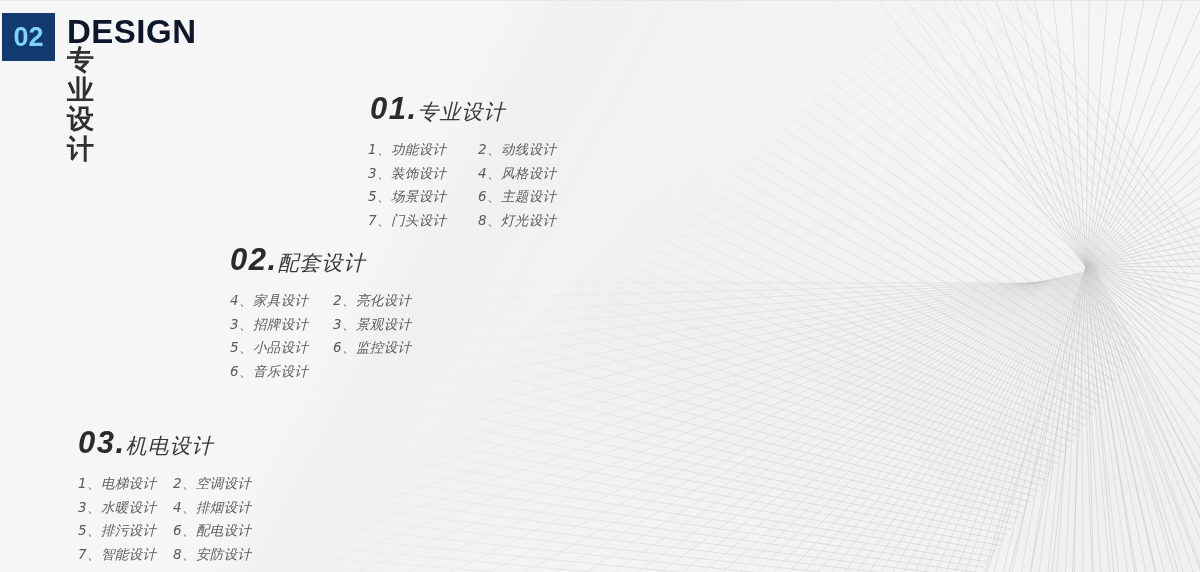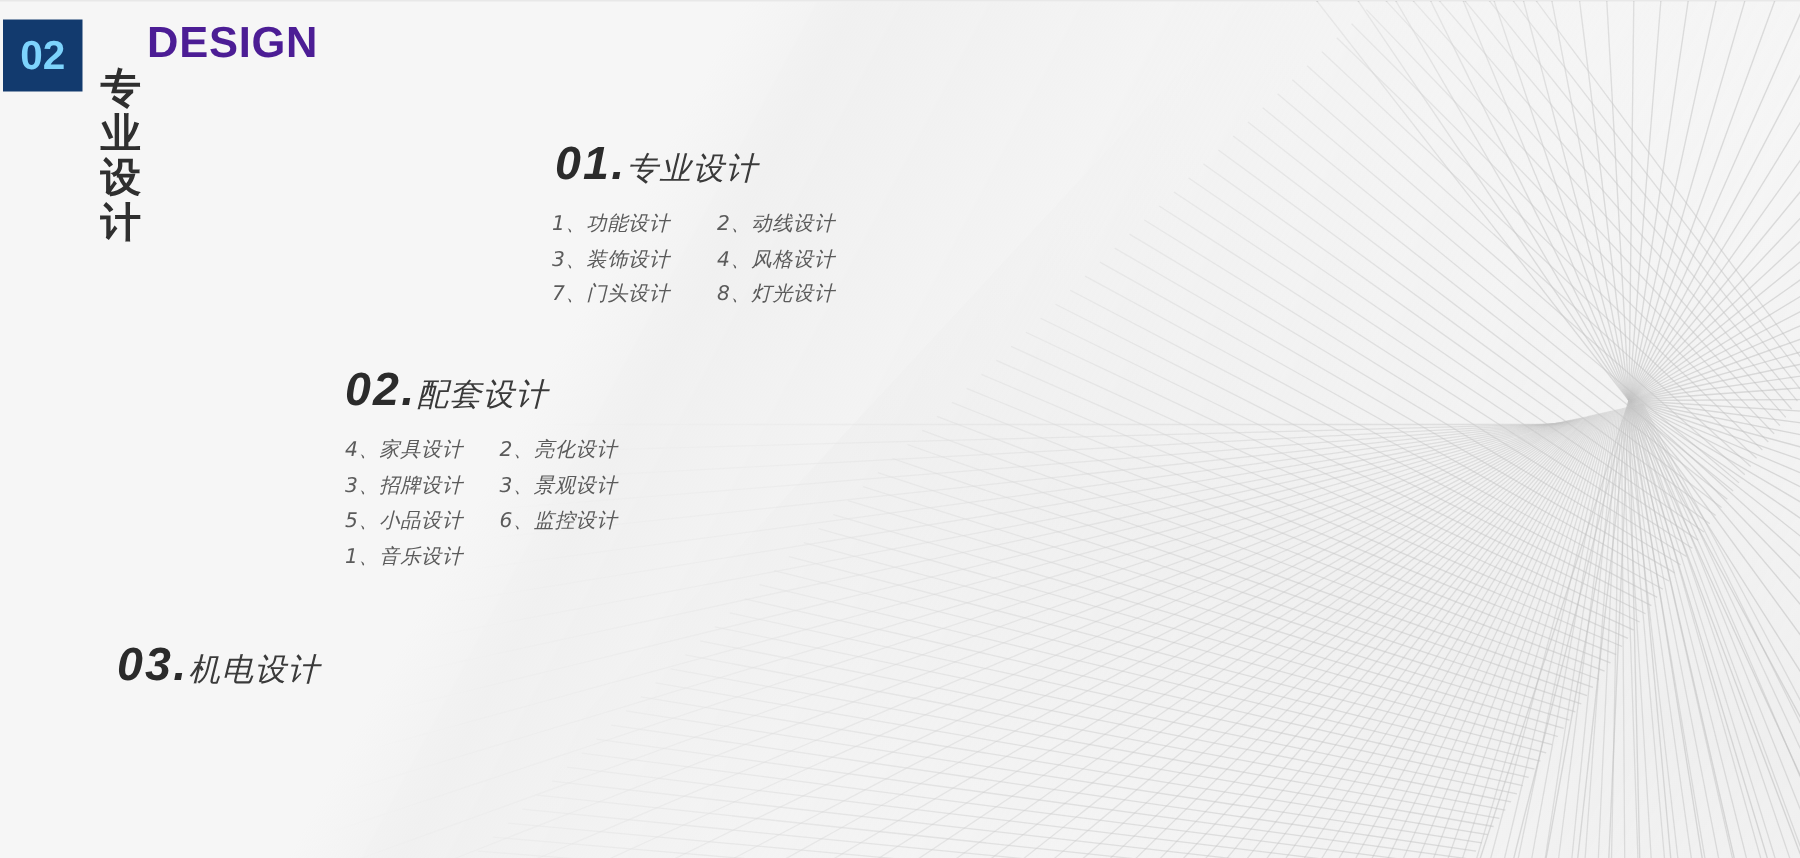--- a/index.html
+++ b/index.html
@@ -64,27 +64,26 @@
     letter-spacing: 0px;
     display: flex;
     align-items: center;
     justify-content: center;
     font-family: "Liberation Sans", sans-serif;
   }
   .title-en {
     position: absolute;
     left: 67px;
     top: 14px;
-    color: #4c1d95;
-    font-size: 29px;
+    color: #0f172a;
+    font-size: 33px;
     font-weight: bold;
     letter-spacing: 0.5px;
     line-height: 1;
     font-family: "Liberation Sans", sans-serif;
-    margin-left: 31px;
   }
   .title-cn {
     position: absolute;
     left: 67px;
     top: 44px;
     color: #2f2f2f;
     font-size: 27px;
     font-weight: bold;
     letter-spacing: 1px;
     line-height: 1.1;
@@ -417,20 +416,24 @@
     <div class="rows">
       <div class="row">
         <span class="cell first">1、功能设计</span>
         <span class="cell">2、动线设计</span>
       </div>
       <div class="row">
         <span class="cell first">3、装饰设计</span>
         <span class="cell">4、风格设计</span>
       </div>
       <div class="row">
+        <span class="cell first">5、场景设计</span>
+        <span class="cell">6、主题设计</span>
+      </div>
+      <div class="row">
         <span class="cell first">7、门头设计</span>
         <span class="cell">8、灯光设计</span>
       </div>
     </div>
   </div>
 
   <div class="block" id="block-2">
     <div class="block-head">
       <span class="block-num">02.</span><span class="block-name">配套设计</span>
     </div>
@@ -441,25 +444,43 @@
       </div>
       <div class="row">
         <span class="cell first">3、招牌设计</span>
         <span class="cell">3、景观设计</span>
       </div>
       <div class="row">
         <span class="cell first">5、小品设计</span>
         <span class="cell">6、监控设计</span>
       </div>
       <div class="row">
-        <span class="cell first">1、音乐设计</span>
+        <span class="cell first">6、音乐设计</span>
         <span class="cell"></span>
       </div>
     </div>
   </div>
 
   <div class="block" id="block-3">
     <div class="block-head">
       <span class="block-num">03.</span><span class="block-name">机电设计</span>
     </div>
+    <div class="rows">
+      <div class="row">
+        <span class="cell first">1、电梯设计</span>
+        <span class="cell">2、空调设计</span>
+      </div>
+      <div class="row">
+        <span class="cell first">3、水暖设计</span>
+        <span class="cell">4、排烟设计</span>
+      </div>
+      <div class="row">
+        <span class="cell first">5、排污设计</span>
+        <span class="cell">6、配电设计</span>
+      </div>
+      <div class="row">
+        <span class="cell first">7、智能设计</span>
+        <span class="cell">8、安防设计</span>
+      </div>
+    </div>
   </div>
 
 </div>
 
 </body></html>

